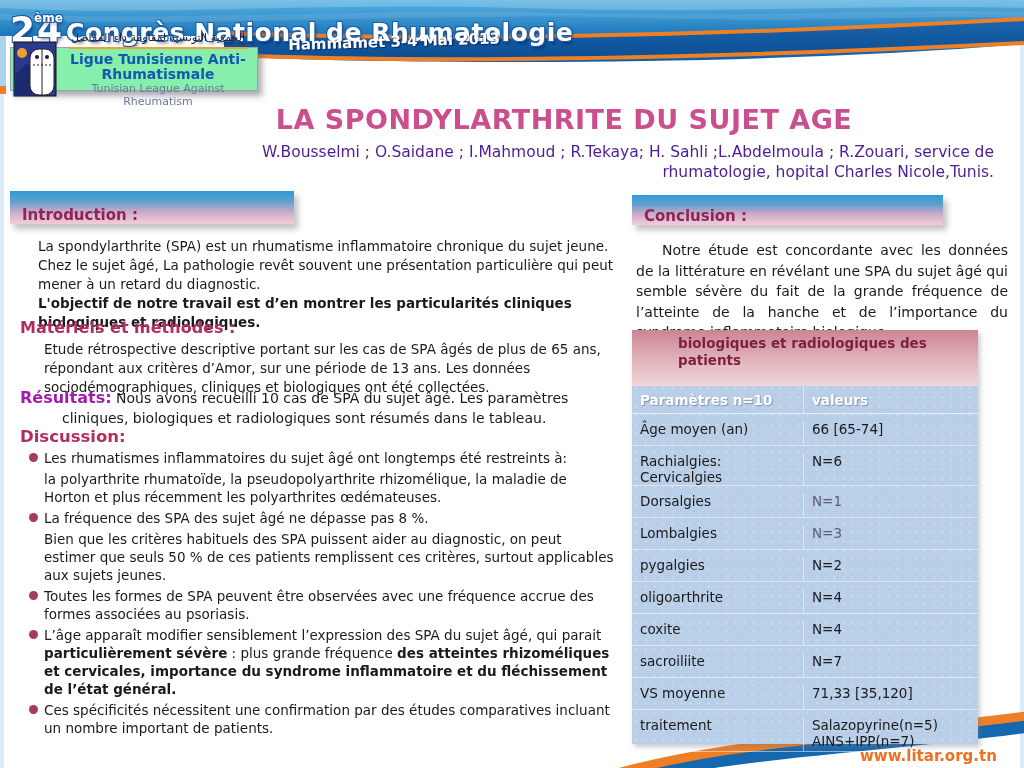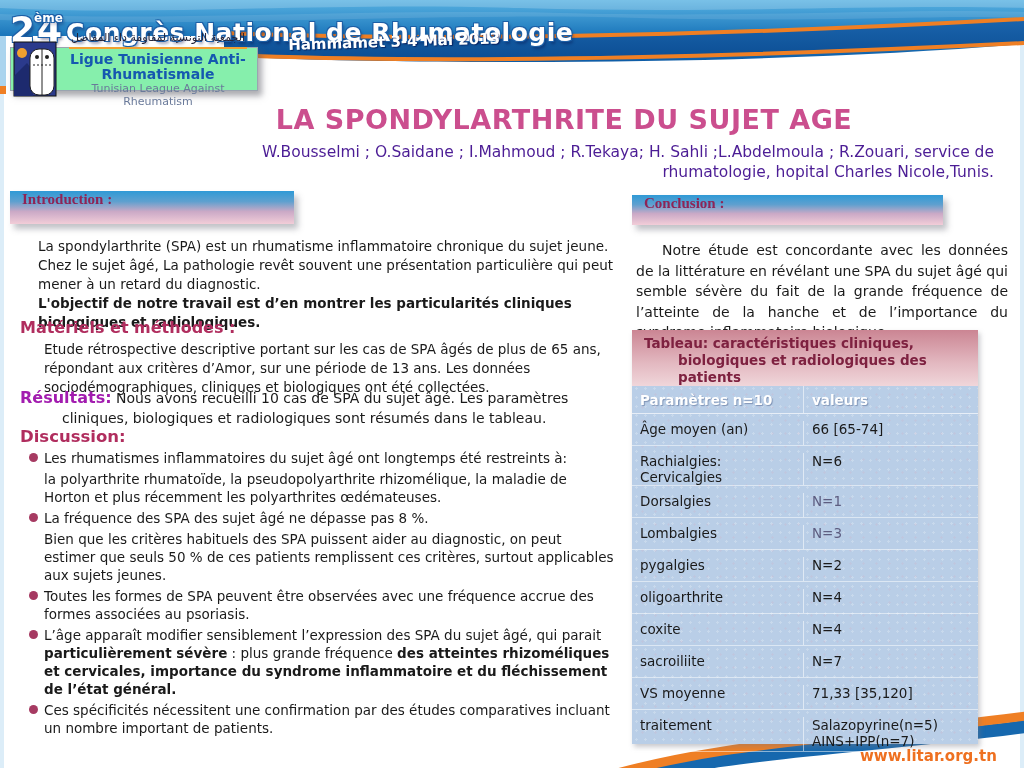--- a/index.html
+++ b/index.html
@@ -46,21 +46,21 @@
   }
   .authors { position:absolute; left:30px; right:30px; top:142px; text-align:right; z-index:2;
     font-size:15.5px; color:#4c1d95; line-height:20px; }
 
   
   .banner {
     position:absolute; z-index:2;
     background:linear-gradient(180deg,#2f9ad6 0%,#5fa0cf 32%,#caa9c6 62%,#f2cdd8 100%);
     box-shadow:4px 5px 6px rgba(120,120,130,.45);
     color:#8e2456; font-weight:bold; font-size:15px; padding-left:12px;
-    display:flex; align-items:flex-start;font-family:Liberation Serif, serif;
+    display:flex; align-items:flex-end;
   }
   .banner.intro { left:10px; top:191px; width:284px; height:33px; }
   .banner.concl { left:632px; top:195px; width:311px; height:30px; }
 
   
   .intro-text { position:absolute; left:38px; top:237px; width:578px; z-index:2;
     font-size:13.5px; line-height:19px; }
   .intro-text .obj { font-weight:bold; }
   .h-sub { position:absolute; z-index:2; font-weight:bold; color:#b02d5e; }
   .h-methods { left:20px; top:318px; font-size:16px; }
@@ -200,21 +200,20 @@
     <div class="bullet"><span class="dot"></span><span><span>Ces spécificités nécessitent une confirmation par des études comparatives incluant un nombre important de patients.</span></span></div>
   </div>
 
 <div class="banner concl">
   <span>Conclusion :</span>
 </div>
 <div class="concl-text">Notre étude est concordante avec les données de la littérature en révélant une SPA du sujet âgé qui semble sévère du fait de la grande fréquence de l’atteinte de la hanche et de l’importance du syndrome inflammatoire biologique..</div>
 
 <div class="ptable">
   <div class="t-title">
-    <div class="tl1">Tableau: caractéristiques cliniques,</div>
     <div class="tl2">biologiques et radiologiques des</div>
     <div class="tl3">patients</div>
   </div>
   <div class="t-head">
     <div class="tc1">Paramètres n=10</div>
     <div class="tc2">valeurs</div>
   </div>
   <div class="t-body">
       <div class="trow">
         <div class="tc1">Âge  moyen (an)</div>

